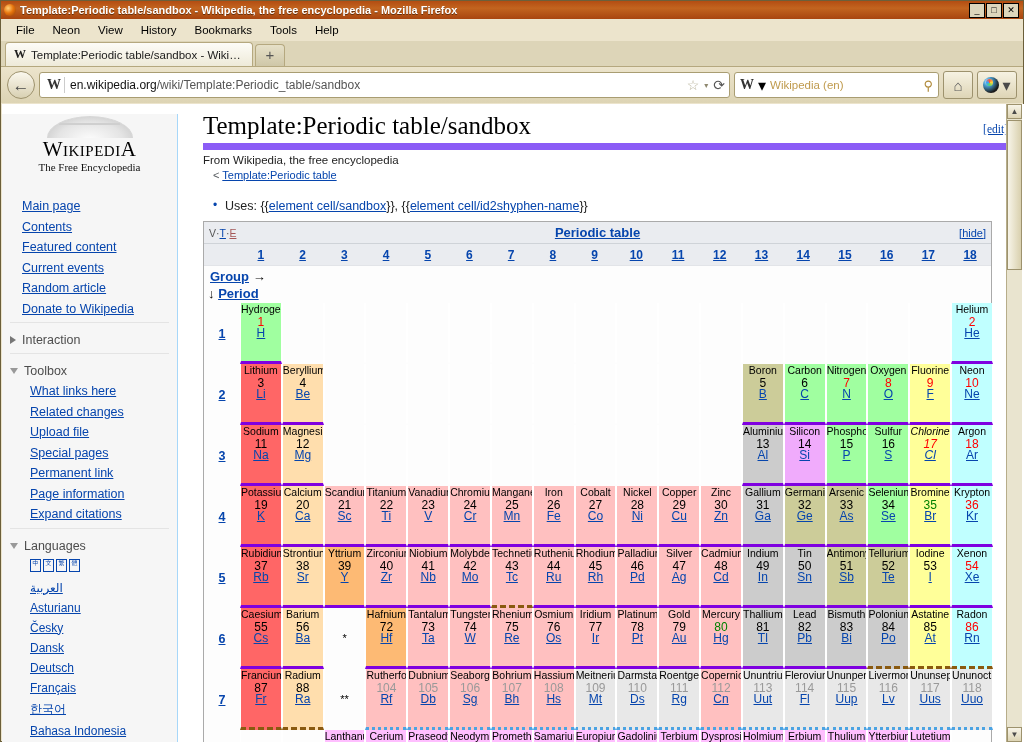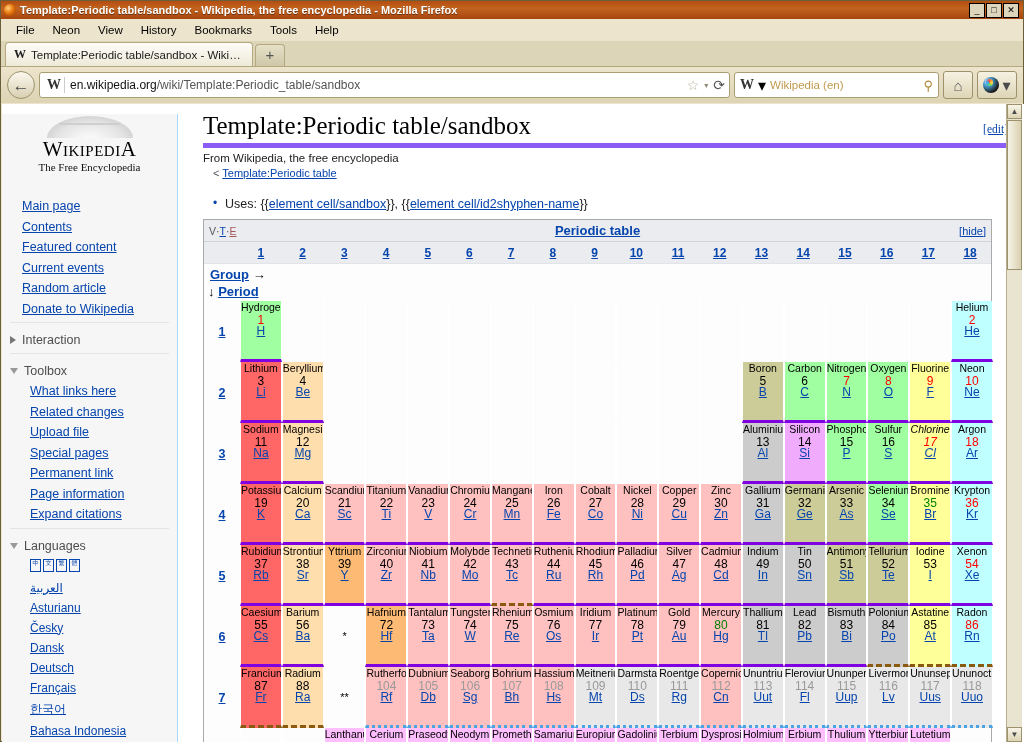--- a/index.html
+++ b/index.html
@@ -225,21 +225,21 @@
     position: absolute; left: 177px; top: 0;
     width: 845px; height: 638px;
     background: #fff;
     padding: 8px 14px 0 24px;
     overflow: hidden;
   }
   #firstHeading {
     font-family: "Liberation Serif", serif;
     font-size: 25px; font-weight: normal; color: #000;
     margin: 0; padding-bottom: 3px;
-    border-bottom: 5px solid #8b5cf6;
+    border-bottom: 7px solid #8b5cf6;
     position: relative;
   }
   #edit-link {
     position: absolute; right: 2px; bottom: 8px;
     font-size: 11.5px; color: #0645ad;
   }
   #edit-link a { color:#0645ad; text-decoration: underline; }
   #siteSub { font-size: 11.5px; color: #222; margin: 4px 0 0 0; }
   #subpages { font-size: 11px; margin: 3px 0 0 10px; color:#54595d; }
   #subpages a { color:#0645ad; text-decoration: underline; }

